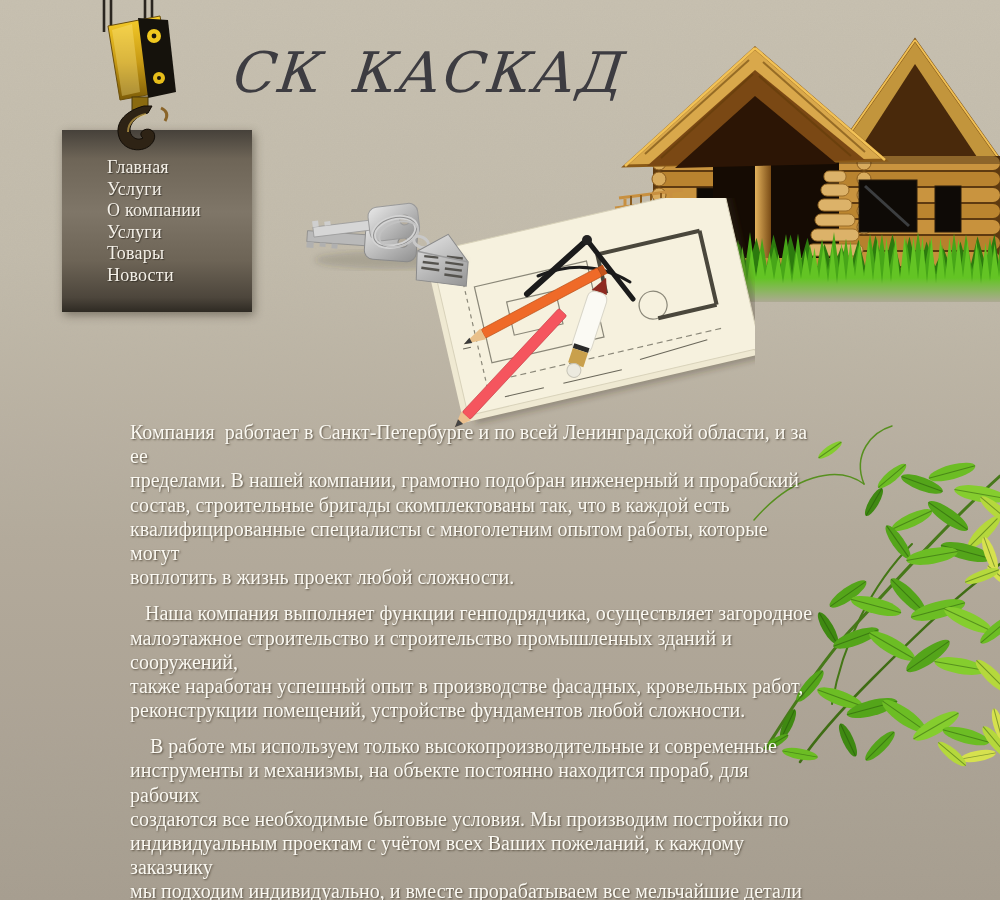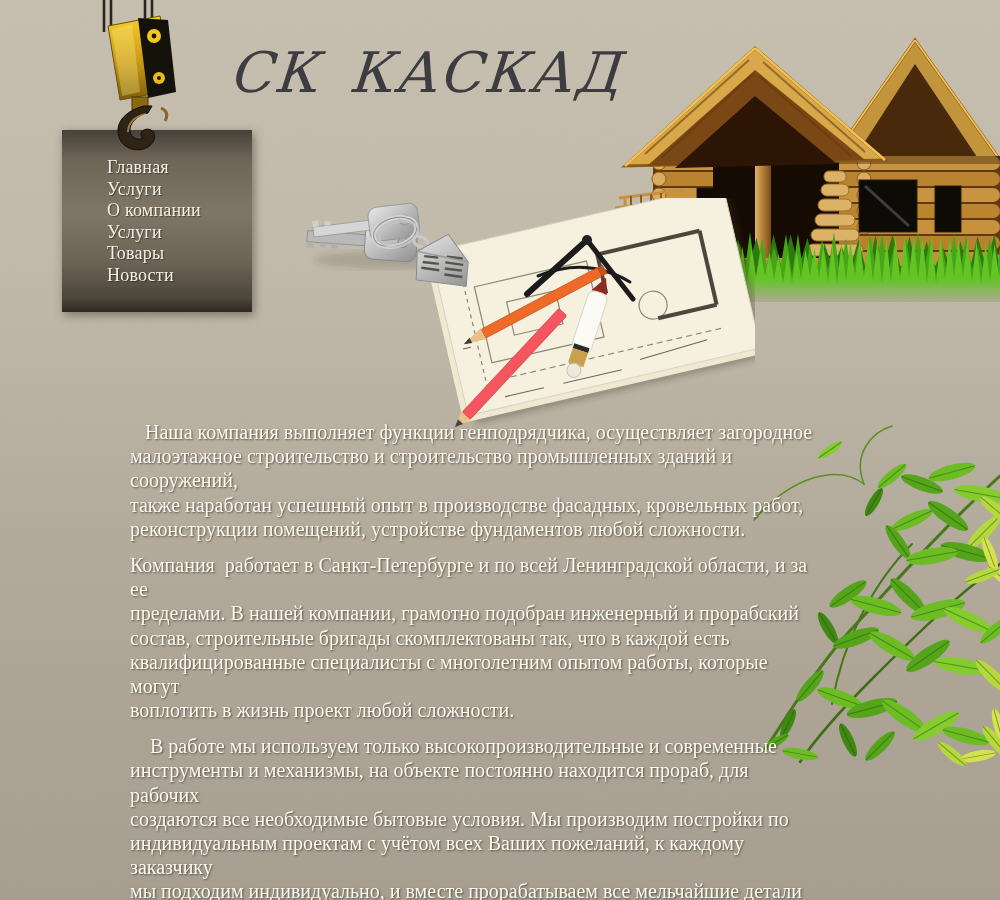--- a/index.html
+++ b/index.html
@@ -455,29 +455,29 @@
           <line x1="-14" x2="14" y1="0" y2="0" stroke="rgba(30,70,8,0.45)" stroke-width="1"></line>
         </g>
         <g transform="translate(48 330) rotate(10)">
           <ellipse rx="18" ry="5.4" fill="#6cbd24"></ellipse>
           <line x1="-18" x2="18" y1="0" y2="0" stroke="rgba(30,70,8,0.45)" stroke-width="1"></line>
         </g>
       </g>
   </svg>
 
   <main class="content">
-    <p>   Наша компания выполняет функции генподрядчика, осуществляет загородное
-малоэтажное строительство и строительство промышленных зданий и сооружений,
-также наработан успешный опыт в производстве фасадных, кровельных работ,
-реконструкции помещений, устройстве фундаментов любой сложности.</p>
     <p>Компания  работает в Санкт-Петербурге и по всей Ленинградской области, и за ее
 пределами. В нашей компании, грамотно подобран инженерный и прорабский
 состав, строительные бригады скомплектованы так, что в каждой есть
 квалифицированные специалисты с многолетним опытом работы, которые могут
 воплотить в жизнь проект любой сложности.</p>
+    <p>   Наша компания выполняет функции генподрядчика, осуществляет загородное
+малоэтажное строительство и строительство промышленных зданий и сооружений,
+также наработан успешный опыт в производстве фасадных, кровельных работ,
+реконструкции помещений, устройстве фундаментов любой сложности.</p>
     <p>    В работе мы используем только высокопроизводительные и современные
 инструменты и механизмы, на объекте постоянно находится прораб, для рабочих
 создаются все необходимые бытовые условия. Мы производим постройки по
 индивидуальным проектам с учётом всех Ваших пожеланий, к каждому заказчику
 мы подходим индивидуально, и вместе прорабатываем все мельчайшие детали
 проекта, учитывая все пожелания и возможности клиента, создавая для Вас
 действительно уникальное во всех отношениях произведение искусства.</p>
 
   </main>
 

